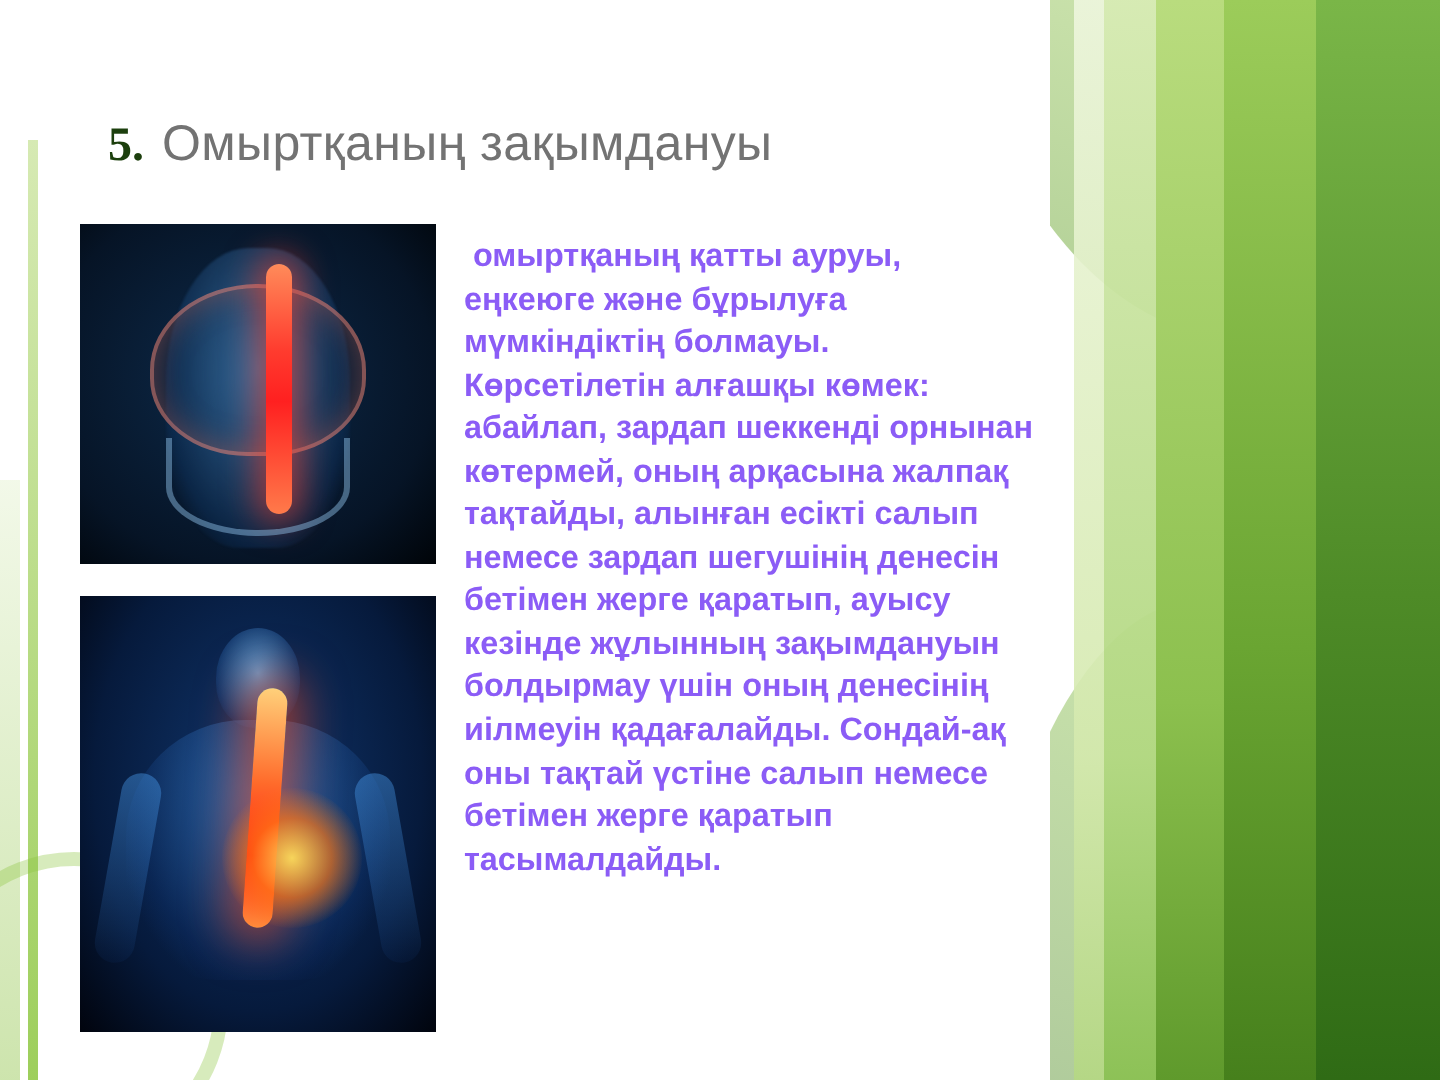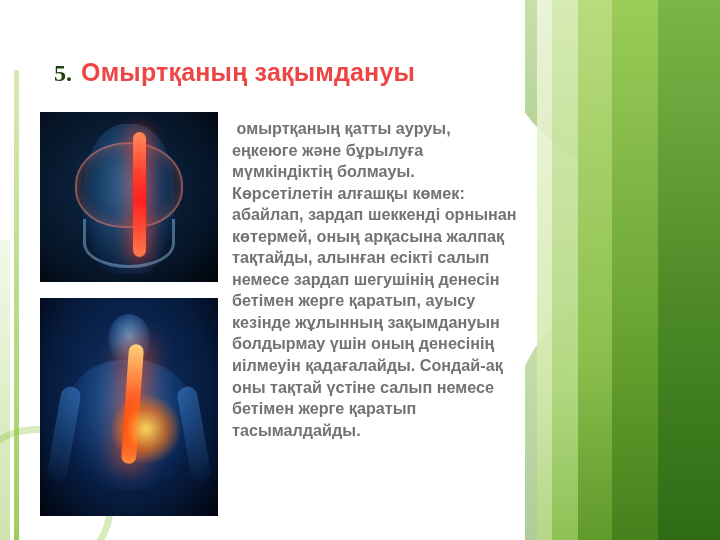--- a/index.html
+++ b/index.html
@@ -136,22 +136,22 @@
     white-space: nowrap;
   }
   .title-num {
     font-size: 24px;
     font-weight: bold;
     color: #1c3f0d;
     font-family: "Liberation Serif", serif;
   }
   .title-text {
     font-size: 25px;
-    font-weight: bold;
-    color: #ef4444;
+    font-weight: normal;
+    color: #737373;
     letter-spacing: .2px;
   }
 
   
   .img-col {
     position: absolute;
     left: 40px;
     top: 112px;
     width: 178px;
   }
@@ -268,21 +268,21 @@
   .arm-r { right: 14px; transform: rotate(-10deg); }
 
   
   .body-text {
     position: absolute;
     left: 232px;
     top: 118px;
     width: 288px;
     font-size: 16.2px;
     line-height: 1.33;
-    color: #737373;
+    color: #8b5cf6;
     font-weight: bold;
     text-align: left;
     letter-spacing: 0px;
     white-space: pre-wrap;
   }
 </style>
 </head>
 <body>
 
 <div class="slide">

